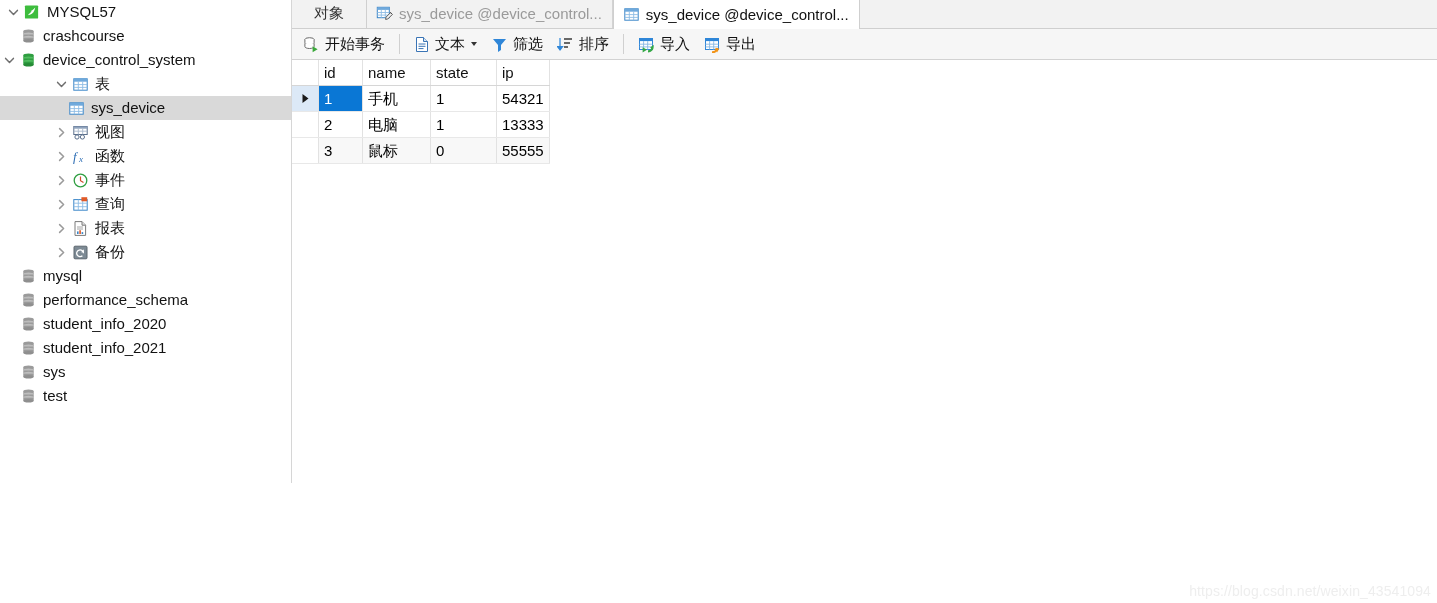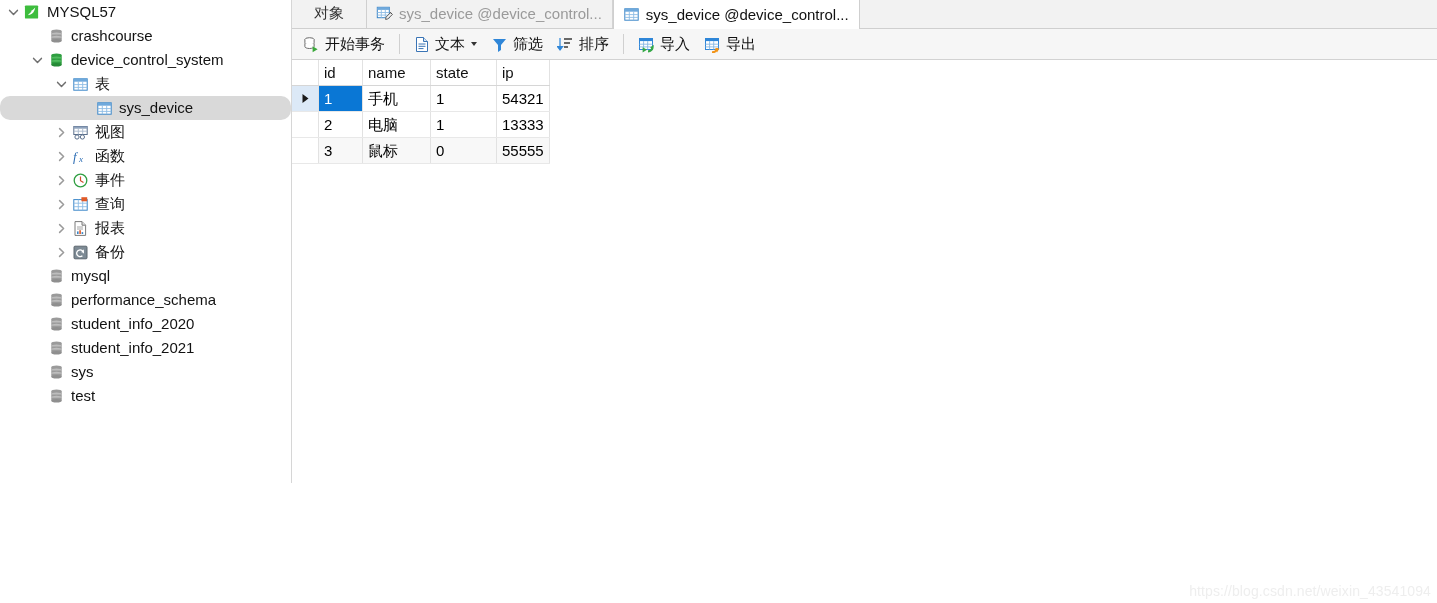--- a/index.html
+++ b/index.html
@@ -43,23 +43,23 @@
   .node-icon {
     width: 20px; min-width: 20px; height: 24px;
     display: flex; align-items: center; justify-content: center;
     margin-right: 5px;
   }
   .node-icon svg { display: block; }
   .tree-label { line-height: 24px; }
 
   
   .lvl0 { padding-left: 4px; }
-  .lvl1 { padding-left: 28px; }
+  .lvl1 { }
   .lvl2 { padding-left: 52px; }
-  .lvl3 { padding-left: 76px; border-radius: 10px; }
+  .lvl3 { padding-left: 48px; }
 
   
   .main {
     flex: 1 1 auto;
     height: 603px;
     position: relative;
     background: #ffffff;
     display: flex;
     flex-direction: column;
     overflow: hidden;

